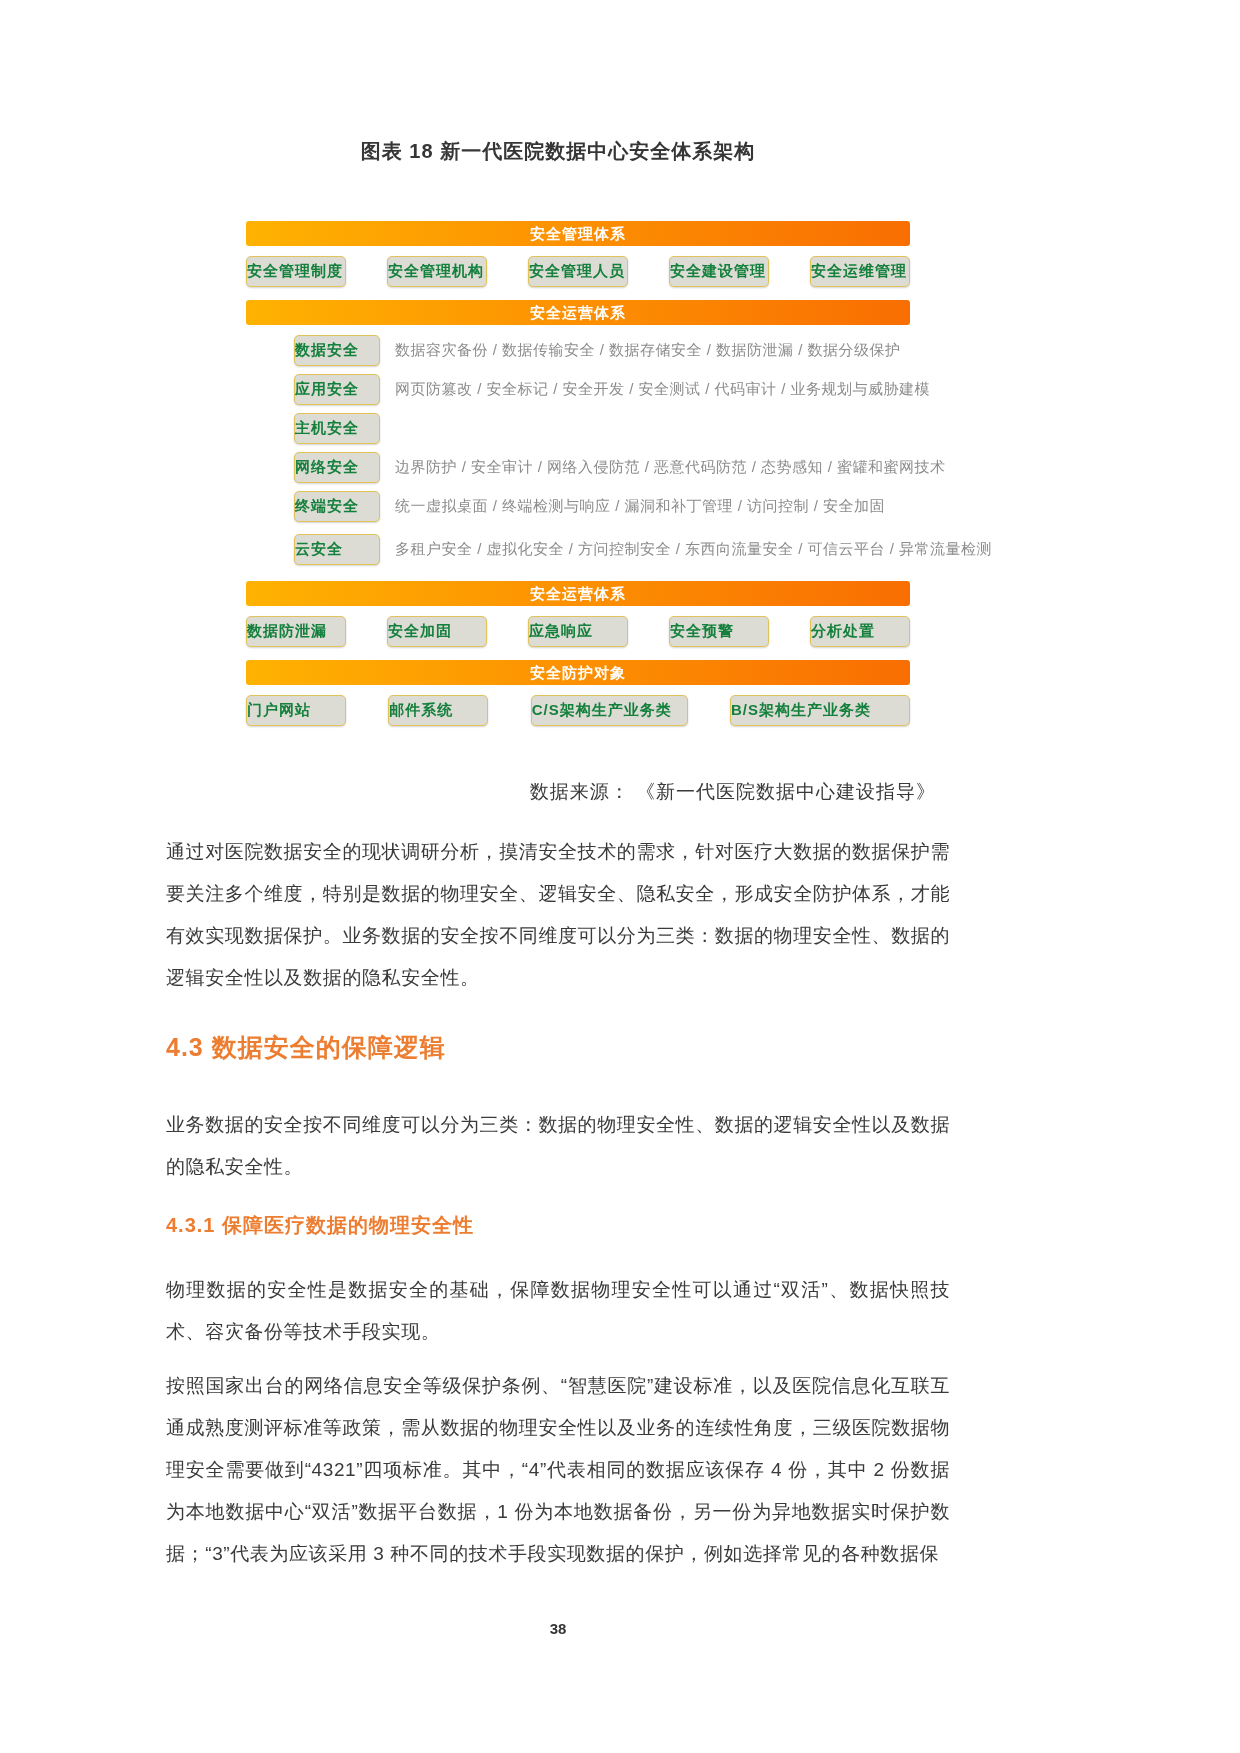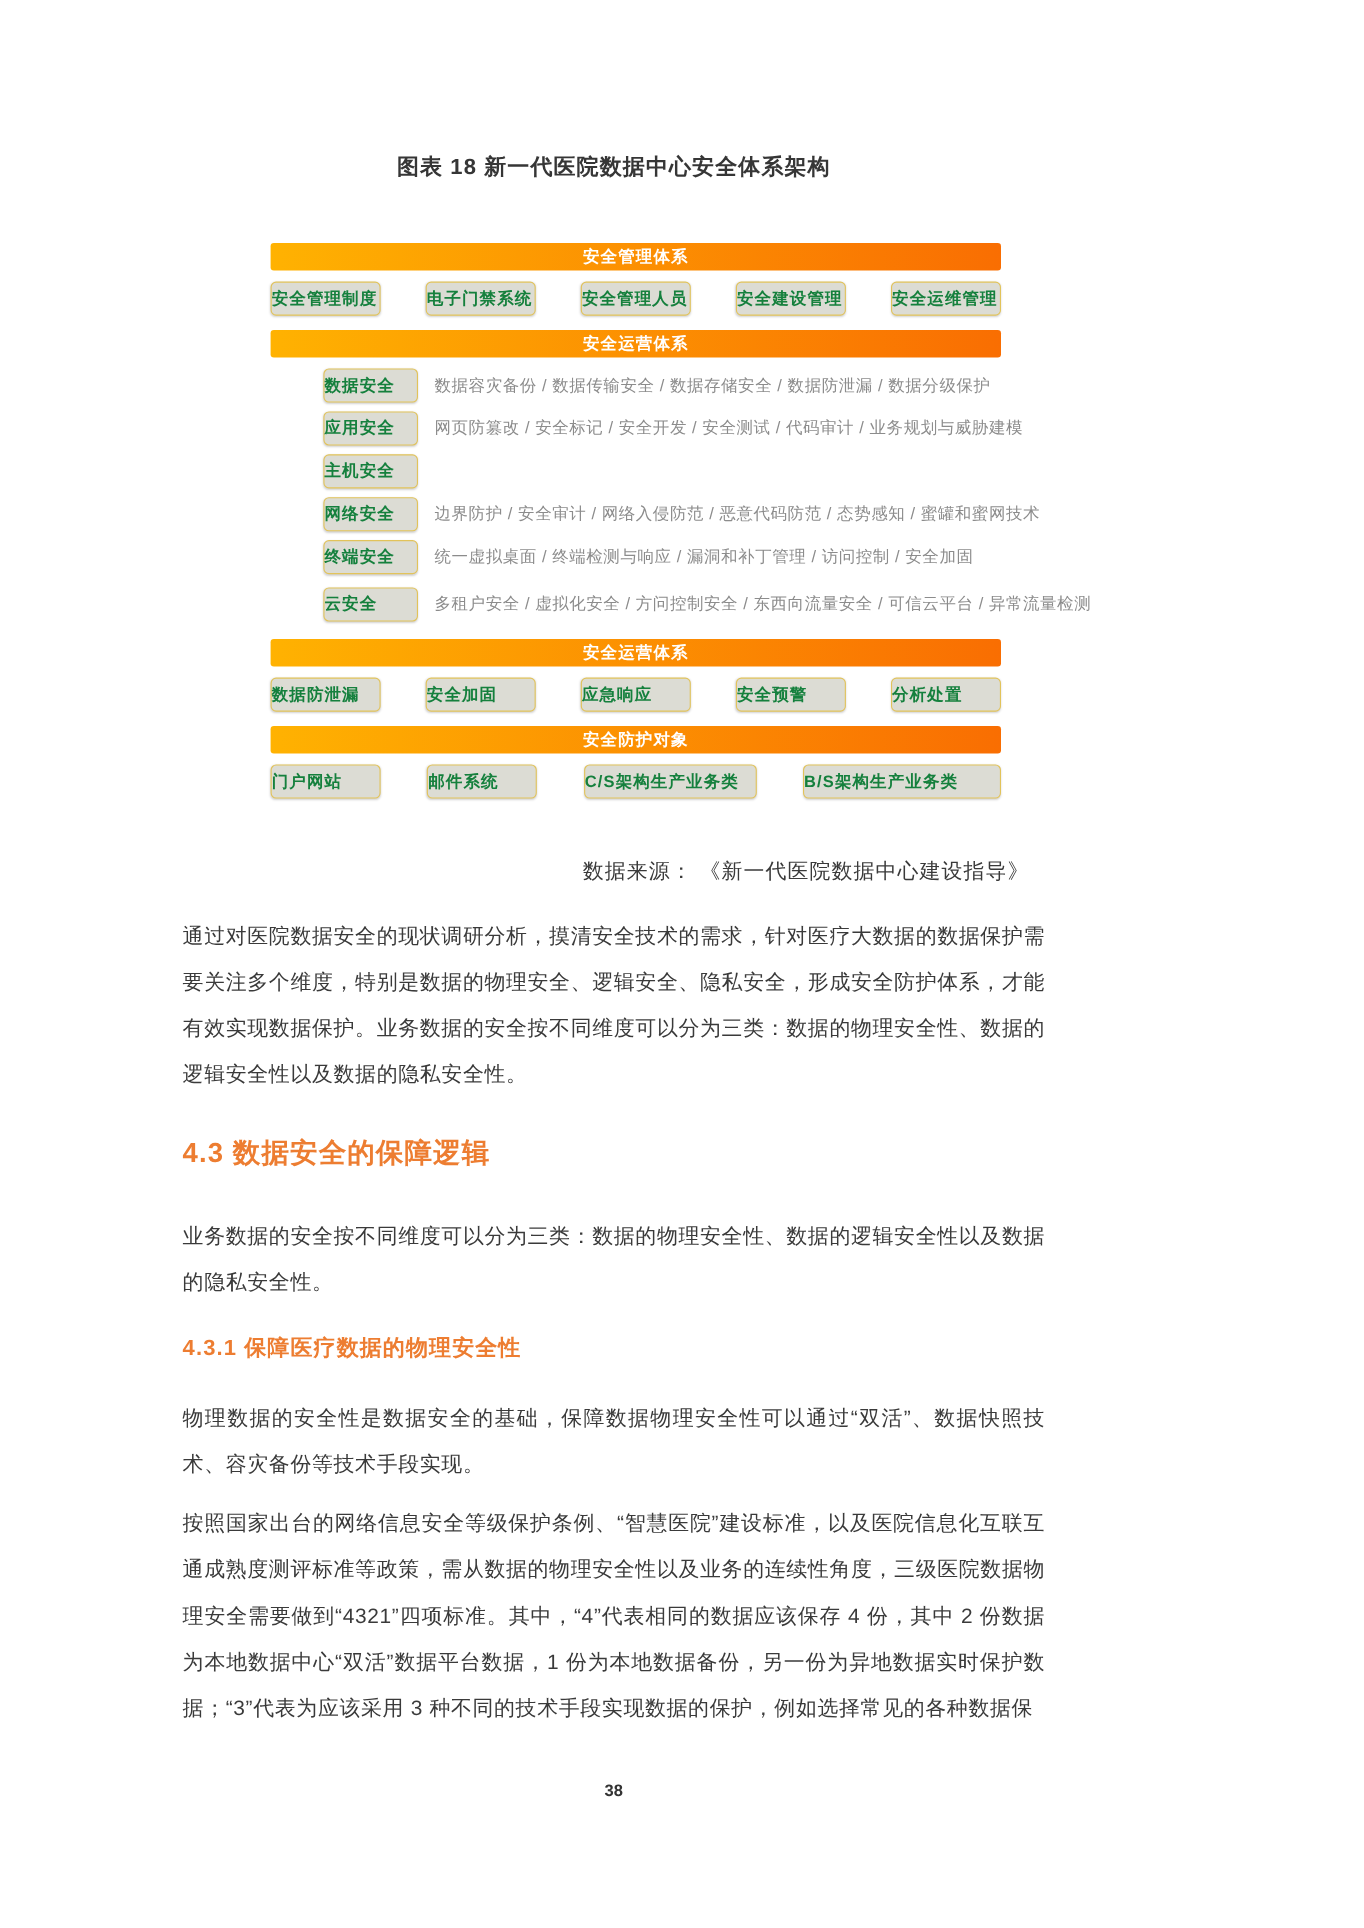--- a/index.html
+++ b/index.html
@@ -74,21 +74,21 @@
 <div class="page">
   <div class="content">
 
     <div class="fig-title">图表 18 新一代医院数据中心安全体系架构</div>
 
     <div class="diagram">
 
       <div class="d-bar">安全管理体系</div>
       <div class="d-boxrow">
         <div class="d-box d-box--sm">安全管理制度</div>
-        <div class="d-box d-box--sm">电子门禁系统</div>
+        <div class="d-box d-box--sm">安全管理机构</div>
         <div class="d-box d-box--sm">安全管理人员</div>
         <div class="d-box d-box--sm">安全建设管理</div>
         <div class="d-box d-box--sm">安全运维管理</div>
       </div>
 
       <div class="d-bar">安全运营体系</div>
 
       <div class="d-techrow">
         <div class="d-box d-label">数据安全</div>
         <div class="d-desc">数据容灾备份 / 数据传输安全 / 数据存储安全 / 数据防泄漏 / 数据分级保护</div>

